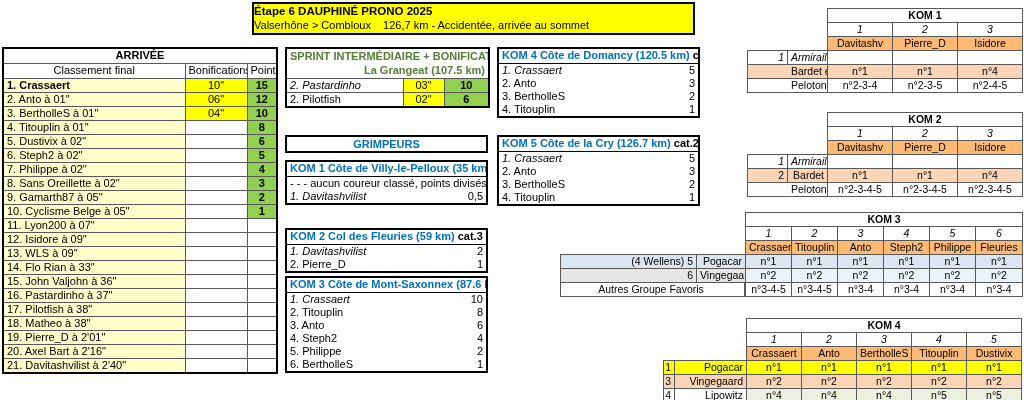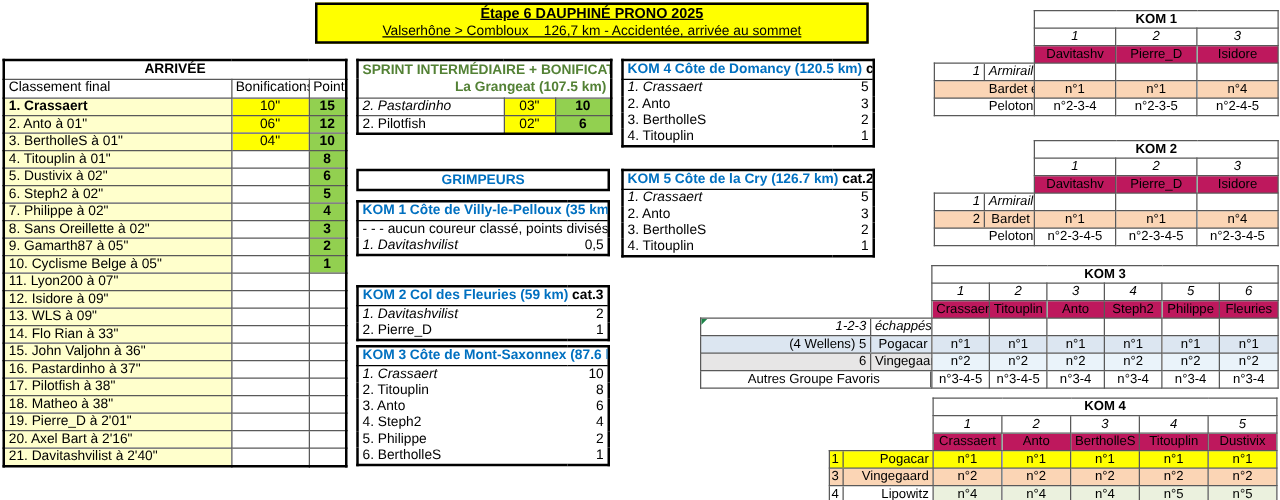--- a/index.html
+++ b/index.html
@@ -3,30 +3,30 @@
 <meta charset="utf-8">
 <style>
   * { box-sizing: border-box; margin: 0; padding: 0; }
   html,body { width:1024px; height:400px; background:#fff; font-family:"Liberation Sans", sans-serif; position:relative; overflow:hidden; }
   .abs { position:absolute; }
 
   table { border-collapse:collapse; table-layout:fixed; width:100%; }
   td { font-size:11px; color:#000; padding:0 3px; height:14px; line-height:13px; white-space:nowrap; overflow:hidden; }
 
   
-  #titlebox { left:252px; top:2px; width:443px; height:33px; background:#FFFF00; border:2px solid #000; text-align:center;text-decoration:underline; }
+  #titlebox { left:252px; top:2px; width:443px; height:33px; background:#FFFF00; border:2px solid #000; text-align:left; }
   #titlebox .l1 { font-weight:bold; font-size:11.5px; line-height:15px; }
   #titlebox .l2 { font-size:11px; line-height:13px; white-space:pre; }
 
   
   #arrivee { left:2px; top:47px; width:274px; }
   #arrivee table { border:2px solid #000; }
   #arrivee td { border:1px solid #595959; }
   #arrivee .h1 td { font-weight:bold; text-align:center; height:15px; }
-  #arrivee .h2 td { text-align:left; height:15px; }
+  #arrivee .h2 td { text-align:center; height:15px; }
   #arrivee td.name { background:#FFFFCC; }
   #arrivee tr[data-bold="true"] td.name { font-weight:bold; }
   #arrivee td.bonif { text-align:center; }
   #arrivee td.bonif:not(:empty) { background:#FFFF00; }
   #arrivee td.ptsg { text-align:center; }
   #arrivee td.ptsg:not(:empty) { background:#92D050; font-weight:bold; }
 
   
   #sprint { left:285px; top:47px; width:203px; }
   #sprint table { border:2px solid #000; }
@@ -53,21 +53,21 @@
   #kom2 { left:285px; top:228px; }
   #kom3 { left:285px; top:276px; }
   #kom4 { left:497px; top:47px; }
   #kom5 { left:497px; top:135px; }
 
   
   .grid td { border:1px solid #595959; font-size:10.5px; height:14px; text-align:center; }
   .grid td.ghost { border:none; background:#fff; }
   .grid td.gtitle { font-weight:bold; }
   .grid td.idx { font-style:italic; }
-  .grid td.gname { background:#be185d; }
+  .grid td.gname { background:#fdba74; }
   .grid td.rowlabel { padding:0; }
   .rl { display:flex; align-items:center; height:100%; }
   .rl .num { text-align:right; padding-right:3px; flex:0 0 40px; }
   .rl .num:not(:empty) { border-right:1px solid #595959; }
   .rl .label { flex:1; text-align:right; padding:0 3px; }
   tr[data-la="left"] .label { text-align:right; }
   tr[data-la="center"] .num { border-right:none; text-align:center; flex:1; }
   tr[data-la="center"] .label { flex:0; padding:0; }
   .grid tr[data-variant="salmon"] td:not(.ghost) { background:#FBD5B5; }
   .grid tr[data-variant="blue"] td:not(.ghost) { background:#DCE6F1; }
@@ -560,35 +560,20 @@
       <tr>
           <td class="ghost"></td>
           <td class="gname">Crassaert</td>
           <td class="gname">Titouplin</td>
           <td class="gname">Anto</td>
           <td class="gname">Steph2</td>
           <td class="gname">Philippe</td>
           <td class="gname">Fleuries</td>
         </tr>
 
-    <tr data-variant="plain" data-italic="true" data-marker="true">
-          <td class="rowlabel">
-            <div class="rl">
-              <span class="num">1-2-3</span>
-              <span class="label">échappés</span>
-            </div>
-          </td>
-
-        <td class="cell"></td>
-          <td class="cell"></td>
-          <td class="cell"></td>
-          <td class="cell"></td>
-          <td class="cell"></td>
-          <td class="cell"></td>
-        </tr>
         <tr data-variant="blue">
           <td class="rowlabel">
             <div class="rl">
               <span class="num">(4 Wellens) 5</span>
               <span class="label">Pogacar</span>
             </div>
           </td>
 
         <td class="cell">n°1</td>
           <td class="cell">n°1</td>

